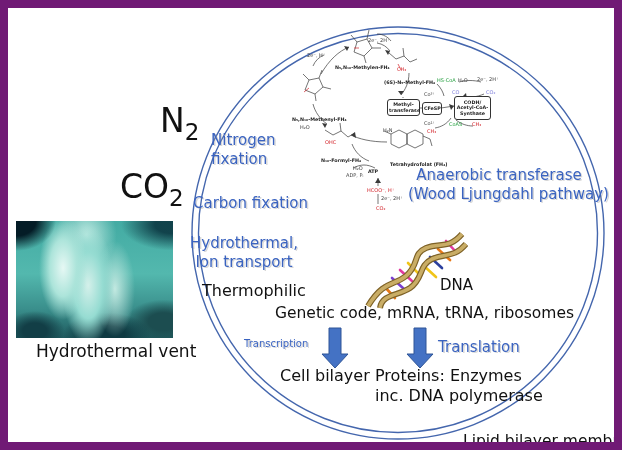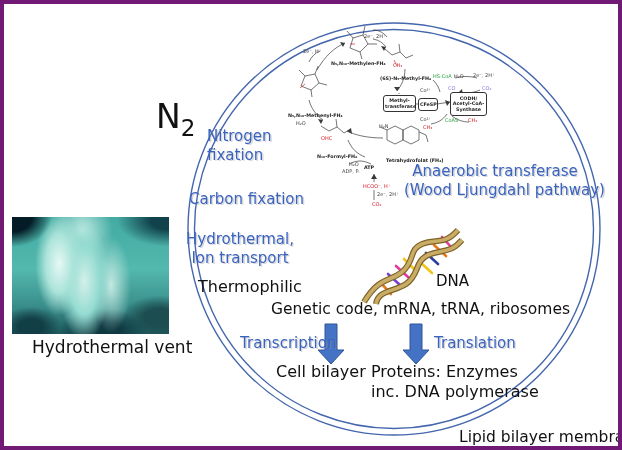--- a/index.html
+++ b/index.html
@@ -1,19 +1,19 @@
 <!DOCTYPE html>
 <html><head>
 <meta charset="utf-8">
 <style>
   html,body{margin:0;padding:0;background:#888;}
   *{box-sizing:border-box;}
   .canvas{
     position:relative;width:622px;height:450px;background:#fff;
-    border:4px solid #701a75;overflow:hidden;
+    border:8px solid #701a75;overflow:hidden;
     font-family:"DejaVu Sans","Liberation Sans",sans-serif;color:#111;
   }
   .lbl{position:absolute;white-space:nowrap;line-height:1.25;}
   .blue{color:#3a63c0;text-shadow:1.4px .6px 0 rgba(150,150,150,.38);}
   .center{text-align:center;}
   svg.overlay{position:absolute;left:0;top:0;pointer-events:none;}
   
   .vent-photo{
     position:absolute;left:8px;top:213px;width:157px;height:117px;
     background:
@@ -53,40 +53,41 @@
     <circle cx="390" cy="225" r="199.5" fill="none" stroke="#4466ad" stroke-width="1.4"></circle>
     <g>
       <polygon points="321,320 333,320 333,346 340,346 327,360 314,346 321,346" fill="#4472c4" stroke="#2f5597" stroke-width="1"></polygon>
     </g>
     <g>
       <polygon points="406,320 418,320 418,346 425,346 412,360 399,346 406,346" fill="#4472c4" stroke="#2f5597" stroke-width="1"></polygon>
     </g>
   </svg>
 
   <div class="lbl" style="left:152px;top:92px;font-size:33px;"><span>N</span><sub style="font-size:23px;">2</sub></div>
+  <div class="lbl" style="left:112px;top:158px;font-size:33px;"><span>CO</span><sub style="font-size:23px;">2</sub></div>
 
   <div class="vent-photo"></div>
   <div class="lbl" style="left:28px;top:333px;font-size:17px;">Hydrothermal vent</div>
 
   <div class="lbl" style="left:455px;top:424px;font-size:15.5px;">Lipid bilayer membrane</div>
 
   <div class="lbl blue" style="left:203px;top:123px;font-size:15px;">
     <div>Nitrogen</div>
     <div>fixation</div>
   </div>
   <div class="lbl blue" style="left:185px;top:186px;font-size:15px;">Carbon fixation</div>
   <div class="lbl blue center" style="left:182px;top:226px;font-size:15px;">
     <div>Hydrothermal,</div>
     <div>Ion transport</div>
   </div>
   <div class="lbl blue center" style="left:400px;top:158px;font-size:15px;width:182px;">
     <div>Anaerobic transferase</div>
     <div>(Wood Ljungdahl pathway)</div>
   </div>
-  <div class="lbl blue" style="left:236px;top:330px;font-size:15px;">Transcription</div>
+  <div class="lbl blue" style="left:236px;top:330px;font-size:10px;">Transcription</div>
   <div class="lbl blue" style="left:430px;top:330px;font-size:15px;">Translation</div>
 
   <div class="lbl" style="left:194px;top:273px;font-size:16px;">Thermophilic</div>
   <div class="lbl" style="left:432px;top:268px;font-size:15px;">DNA</div>
   <div class="lbl" style="left:267px;top:296px;font-size:15.5px;">Genetic code, mRNA, tRNA, ribosomes</div>
   <div class="lbl" style="left:272px;top:358px;font-size:16px;">Cell bilayer</div>
   <div class="lbl" style="left:367px;top:358px;font-size:16px;">
     <div>Proteins: Enzymes</div>
     <div style="text-align:center;">inc. DNA polymerase</div>
   </div>

